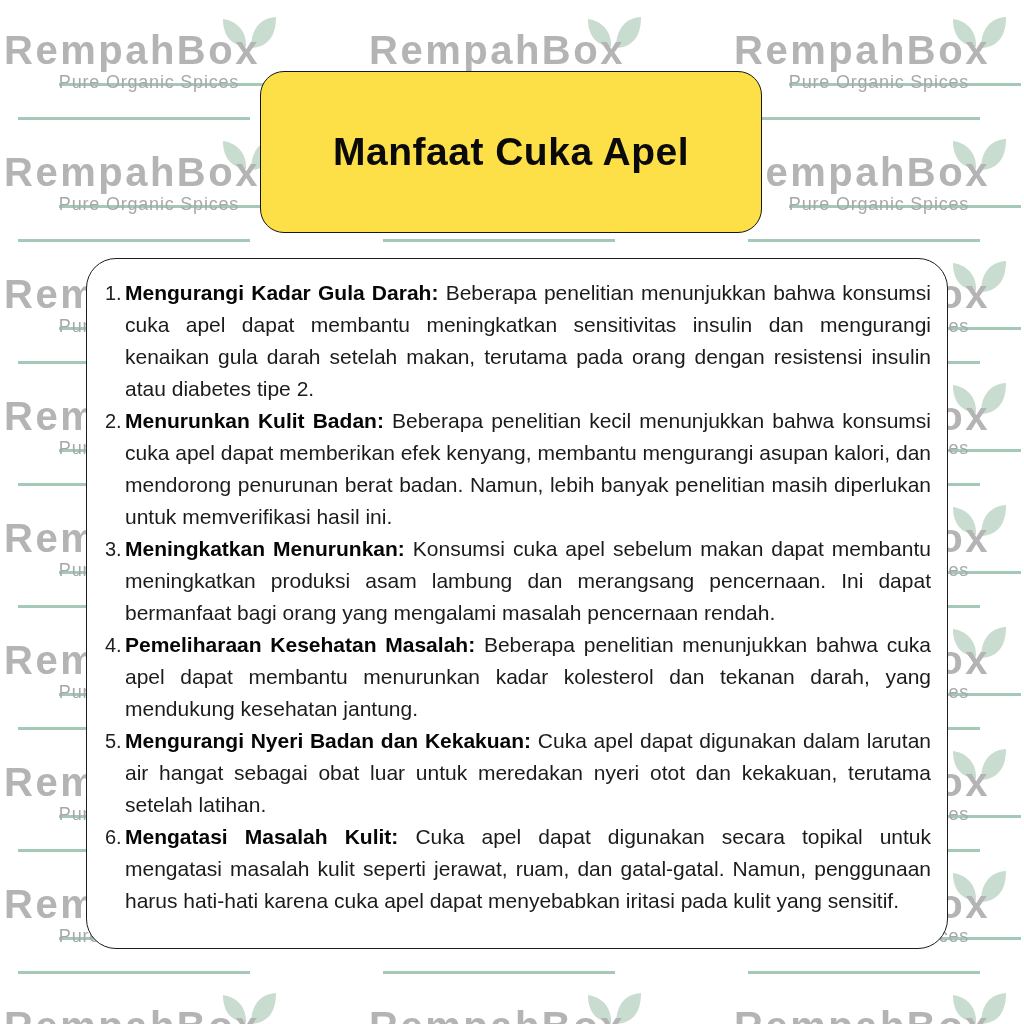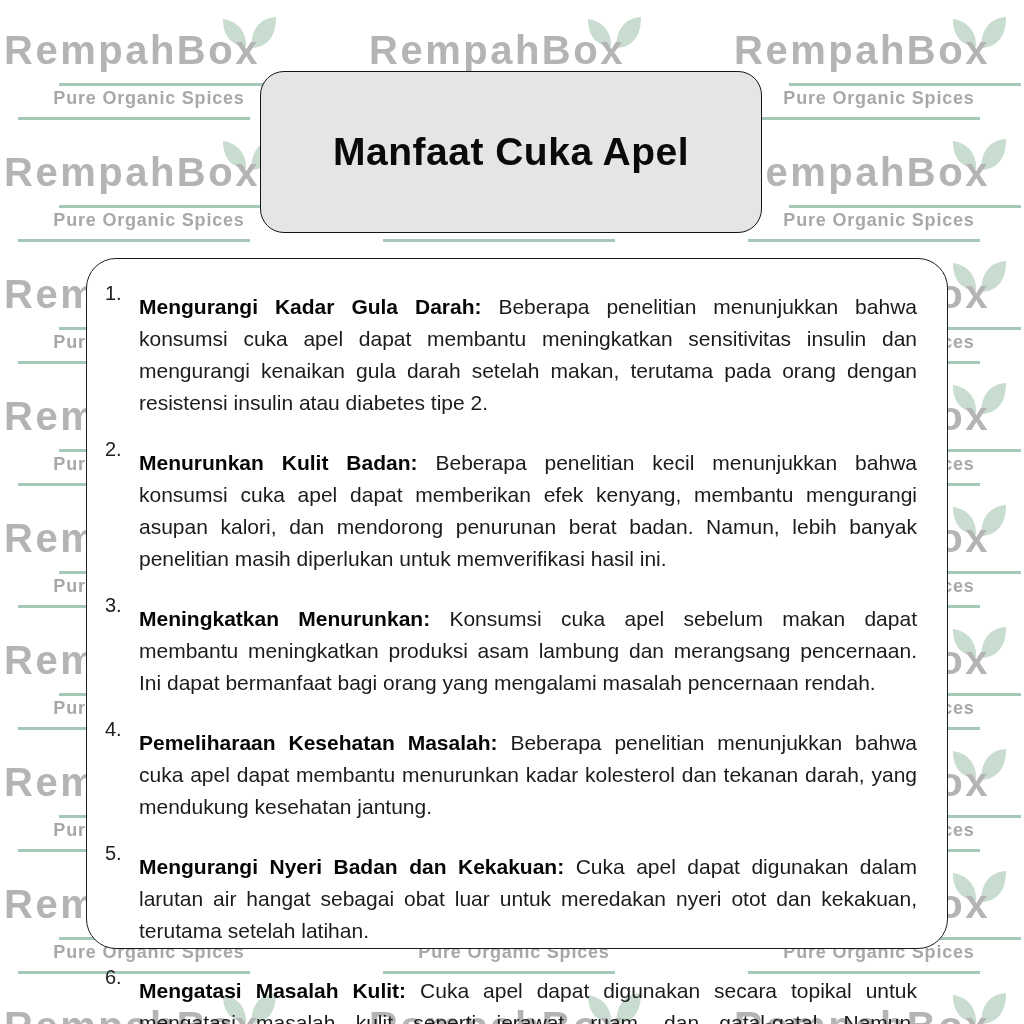--- a/index.html
+++ b/index.html
@@ -18,30 +18,30 @@
   .wm-leaves { position: absolute; left: 218px; top: 2px; width: 54px; height: 32px; }
   .wm-logo {
     position: absolute; left: 0; top: 14px;
     font-weight: 700; font-size: 40px; letter-spacing: 2.5px;
     color: #b4b4b4; white-space: nowrap;
   }
   .wm-line { position: absolute; height: 3px; background: #a4c9b6; }
   .wm-line-top { left: 55px; top: 69px; width: 232px; }
   .wm-line-bottom { left: 14px; top: 103px; width: 232px; }
   .wm-tagline {
-    position: absolute; left: 38px; top: 74px; width: 214px;
-    text-align: center; font-weight: 700; font-size: 18px;
+    position: absolute; left: 38px; top: 58px; width: 214px;
+    text-align: center; font-weight: 400; font-size: 18px;
     letter-spacing: 0.8px; color: #a8a8a8; white-space: nowrap;
   }
 
   
   .title-card {
     position: absolute; z-index: 2;
     left: 260px; top: 71px; width: 502px; height: 162px;
-    background: #e5e5e5; border: 1.5px solid #161616; border-radius: 24px;
+    background: #fde047; border: 1.5px solid #161616; border-radius: 24px;
     box-sizing: border-box;
     display: flex; align-items: center; justify-content: center;
   }
   .title-text {
     font-weight: 700; font-size: 39px; letter-spacing: 0.5px; color: #0a0a0a;
   }
 
   
   .content-card {
     position: absolute; z-index: 2;
@@ -49,21 +49,21 @@
     background: #ffffff; border: 1.5px solid #1c1c1c; border-radius: 30px;
     box-sizing: border-box;
     padding: 18px 16px 0 18px;
   }
   .benefit-list { margin: 0; padding: 0; list-style: none; }
   .benefit { display: grid; grid-template-columns: 20px 1fr; }
   .benefit .num {
     font-size: 20px; line-height: 32px; color: #202020; text-align: left;
   }
   .benefit .btext {
-    margin: 14px; font-size: 21px; line-height: 32px; color: #1b1b1b;
+    margin: 0; font-size: 21px; line-height: 32px; color: #1b1b1b;
     text-align: justify;
   }
   .benefit .bhead { font-weight: 700; color: #060606; }
 </style>
 </head>
 <body>
 
 <div class="stage">
 
   <div class="wm-layer">

